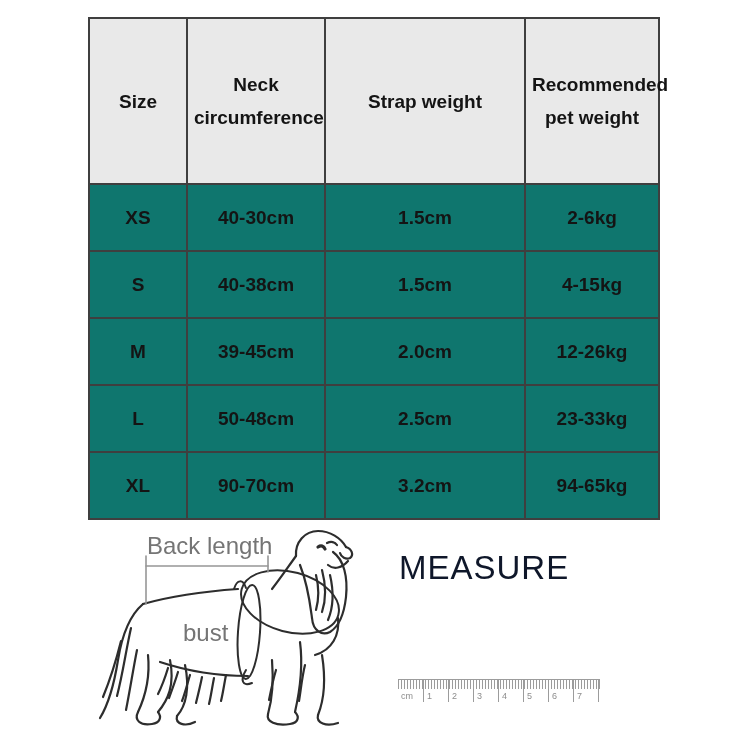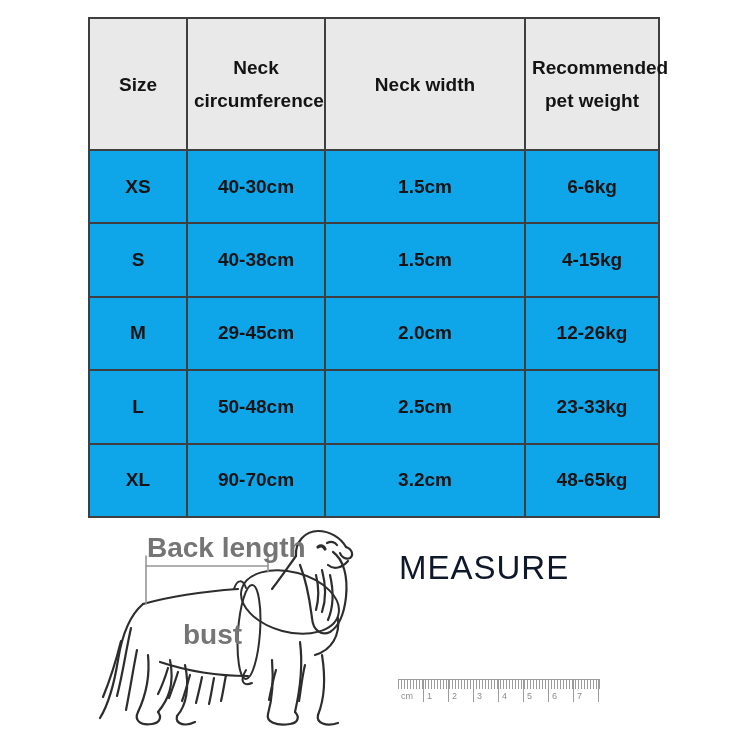--- a/index.html
+++ b/index.html
@@ -9,27 +9,27 @@
   
   table.size-table{position:absolute;left:88px;top:17px;width:570px;height:501px;
     border-collapse:collapse;table-layout:fixed;}
   table.size-table col.c0{width:98px}
   table.size-table col.c1{width:138px}
   table.size-table col.c2{width:200px}
   table.size-table col.c3{width:134px}
   table.size-table th,table.size-table td{
     border:2px solid #3f3f3f;text-align:center;vertical-align:middle;
     font-weight:bold;color:#141414;font-size:19px;padding:0;}
-  table.size-table thead tr{height:132px;}
+  table.size-table thead tr{height:166px;}
   table.size-table thead th{background:#e9e9e9;line-height:33px;padding:0 6px;}
-  table.size-table tbody tr{height:67px;background:#0ea5e9;}
+  table.size-table tbody tr{height:67px;background:#0f766e;}
 
   
   .dog-svg{position:absolute;left:80px;top:515px;width:320px;height:235px;}
-  .diagram-label{position:absolute;color:#757575;font-size:28px;line-height:1.1;font-weight:bold;}
+  .diagram-label{position:absolute;color:#757575;font-size:24px;line-height:1.1;}
   .label-backlength{left:147px;top:533px;}
   .label-bust{left:183px;top:620px;}
   .measure-title{position:absolute;left:399px;top:549px;font-size:33px;
     letter-spacing:1px;color:#0f172a;}
 
   
   .ruler{position:absolute;left:398px;top:679px;width:202px;}
   .ruler-mm{height:9px;border-top:1px solid #9c9c9c;
     background:repeating-linear-gradient(to right,#9c9c9c 0 1px,transparent 1px 3px);}
   .ruler-labels{display:flex;}
@@ -49,54 +49,54 @@
     <colgroup>
         <col class="c0">
         <col class="c1">
         <col class="c2">
         <col class="c3">
       </colgroup>
     <thead>
       <tr>
         <th>Size</th>
         <th>Neck circumference</th>
-        <th>Neck width</th>
+        <th>Strap weight</th>
         <th>Recommended pet weight</th>
       </tr>
     </thead>
     <tbody>
       <tr>
         <td>XS</td>
         <td>40-30cm</td>
         <td>1.5cm</td>
-        <td>6-6kg</td>
+        <td>2-6kg</td>
       </tr>
       <tr>
         <td>S</td>
         <td>40-38cm</td>
         <td>1.5cm</td>
         <td>4-15kg</td>
       </tr>
       <tr>
         <td>M</td>
-        <td>29-45cm</td>
+        <td>39-45cm</td>
         <td>2.0cm</td>
         <td>12-26kg</td>
       </tr>
       <tr>
         <td>L</td>
         <td>50-48cm</td>
         <td>2.5cm</td>
         <td>23-33kg</td>
       </tr>
       <tr>
         <td>XL</td>
         <td>90-70cm</td>
         <td>3.2cm</td>
-        <td>48-65kg</td>
+        <td>94-65kg</td>
       </tr>
     </tbody>
   </table>
 
   <svg class="dog-svg" viewBox="0 0 320 235" fill="none" stroke-linecap="round" stroke-linejoin="round">
 
     <g stroke="#2d2d2d" stroke-width="2">
       <ellipse cx="210" cy="87" rx="50" ry="30" transform="rotate(15 210 87)"></ellipse>
     </g>
 

